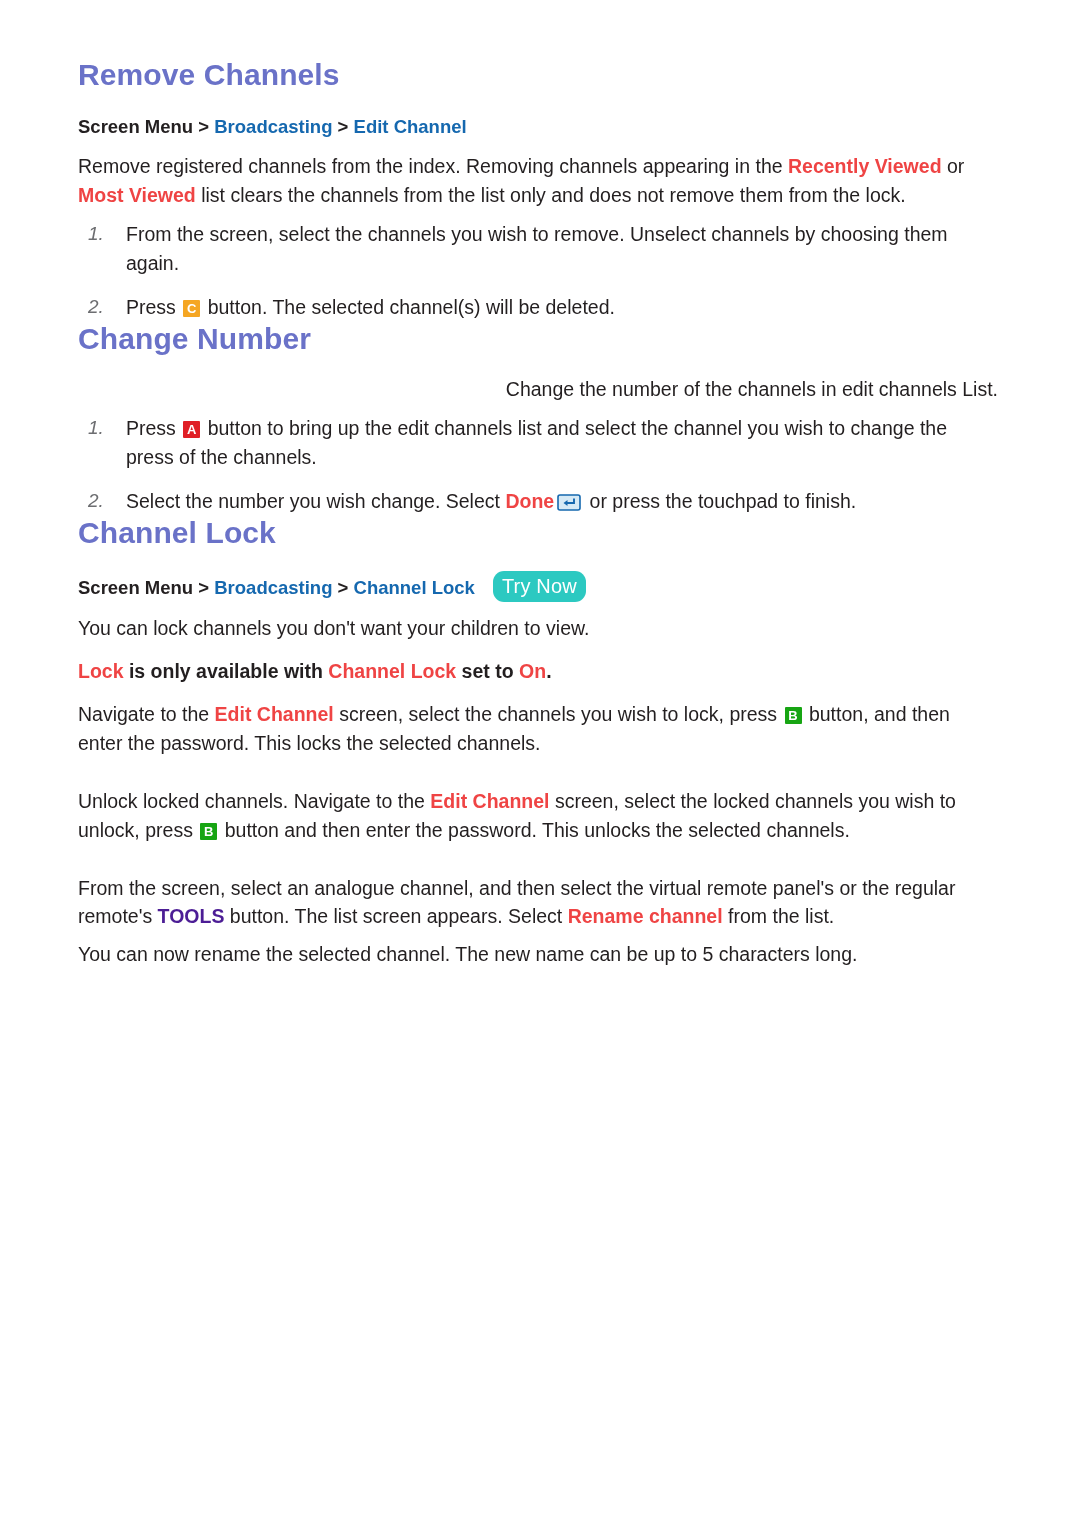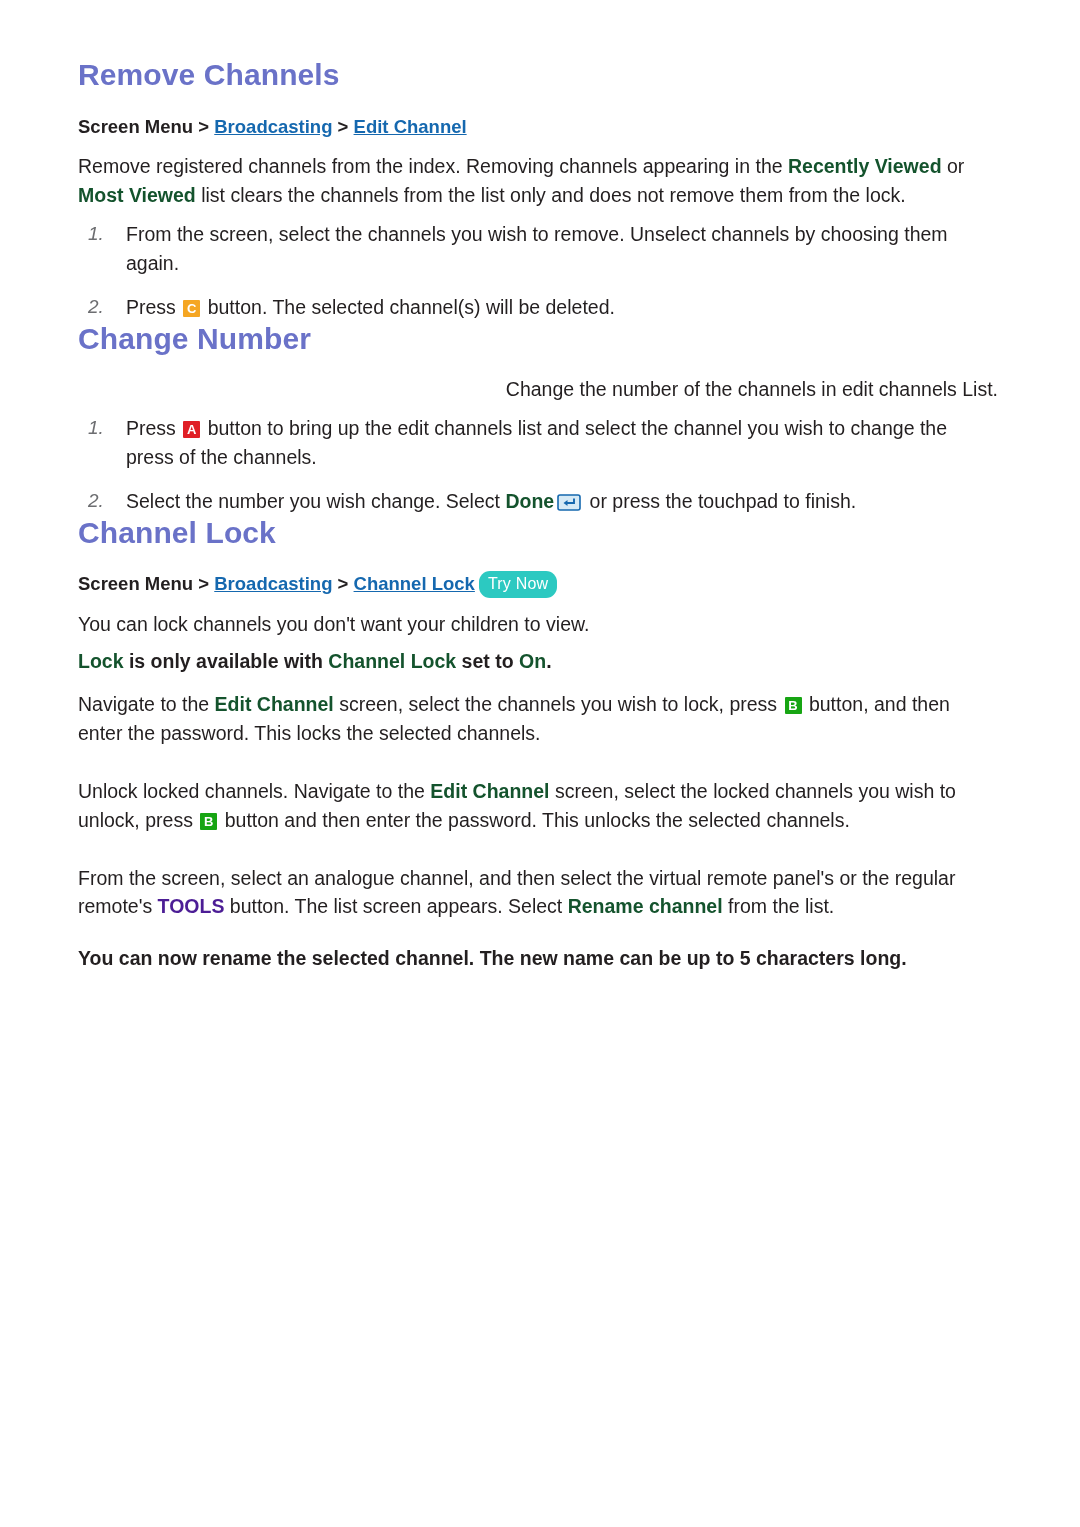--- a/index.html
+++ b/index.html
@@ -36,33 +36,33 @@
   .sec-unlock   { margin-top: 66px; }
   .sec-rename   { margin-top: 66px; }
 
   .breadcrumb {
     font-size: 18.5px;
     font-weight: bold;
     color: #231f20;
     margin-top: 21px;
     line-height: 1.45;
   }
-  .breadcrumb .crumb-link { color: #1568af; text-decoration: underline; }
+  .breadcrumb .crumb-link { color: #1568af; }
   .breadcrumb .sep { color: #231f20; font-weight: bold; }
 
   p.body-text {
     font-size: 19.5px;
     line-height: 1.48;
     margin: 12px 0 0 0;
     color: #231f20;
   }
-  p.body-text.tight { margin-top: 23px; font-weight: bold; }
-  p.body-text.bold-line { font-weight: bold; margin-top: 8px; }
+  p.body-text.tight { margin-top: 9px; }
+  p.body-text.bold-line { font-weight: bold; margin-top: 14px; }
 
-  .lk   { color: #14532d; font-weight: bold; }
+  .lk   { color: #ef4444; font-weight: bold; }
   .lk-light { color: #4c1d95; font-weight: bold; }
 
   ol.steps {
     list-style: none;
     margin: 10px 0 0 0;
     padding: 0;
   }
   ol.steps > li {
     position: relative;
     padding-left: 48px;
@@ -108,27 +108,27 @@
     vertical-align: -3px;
     margin: 0 3px;
   }
   .enter-key svg { display: block; }
 
   
   .try-now {
     display: inline-block;
     background: #2cc9c1;
     color: #ffffff;
-    font-size: 16px;
+    font-size: 20px;
     font-weight: normal;
     line-height: 1;
     padding: 5px 9px 6px 9px;
     border-radius: 11px;
     vertical-align: 1px;
-    margin-left: 4px;
+    margin-left: 18px;
     letter-spacing: 0.2px;
   }
 </style>
 </head>
 <body>
 
 <div class="page">
 
   <h1 class="section-title sec-remove">Remove Channels</h1>
 

